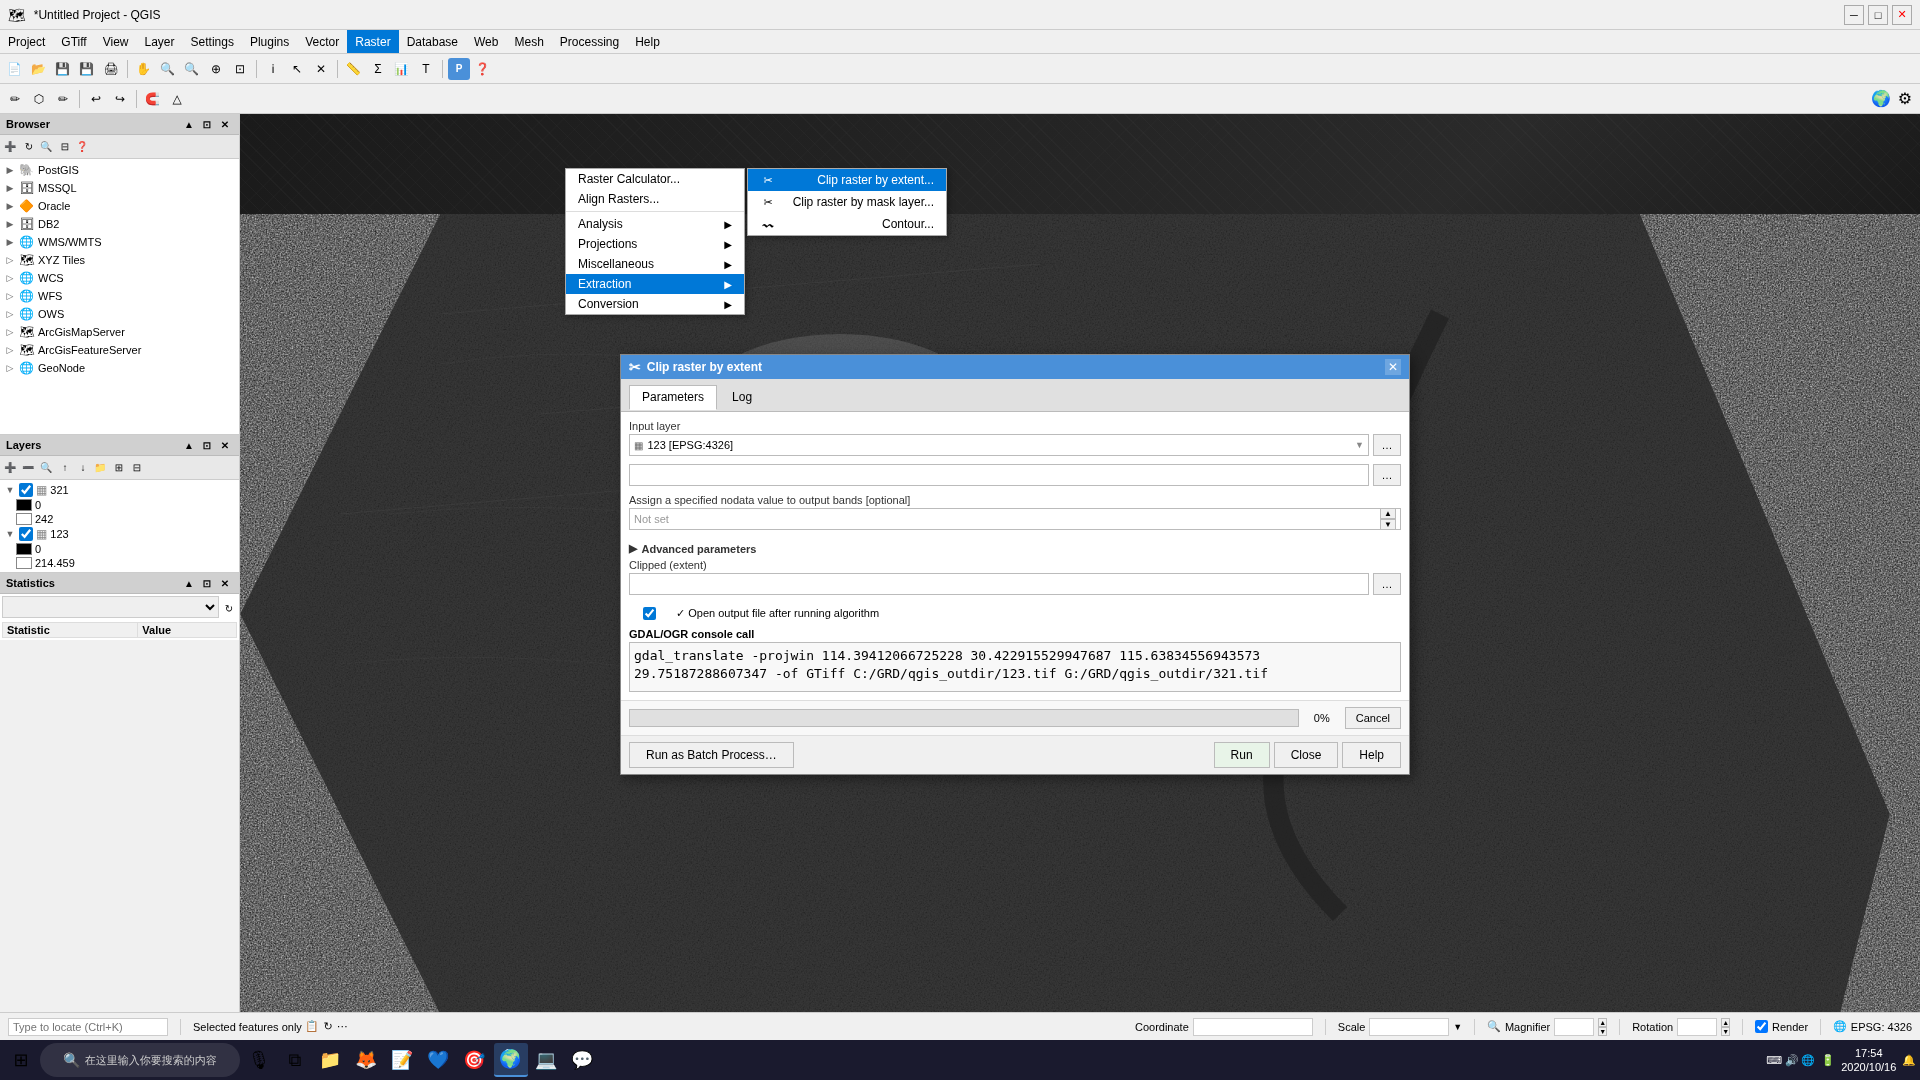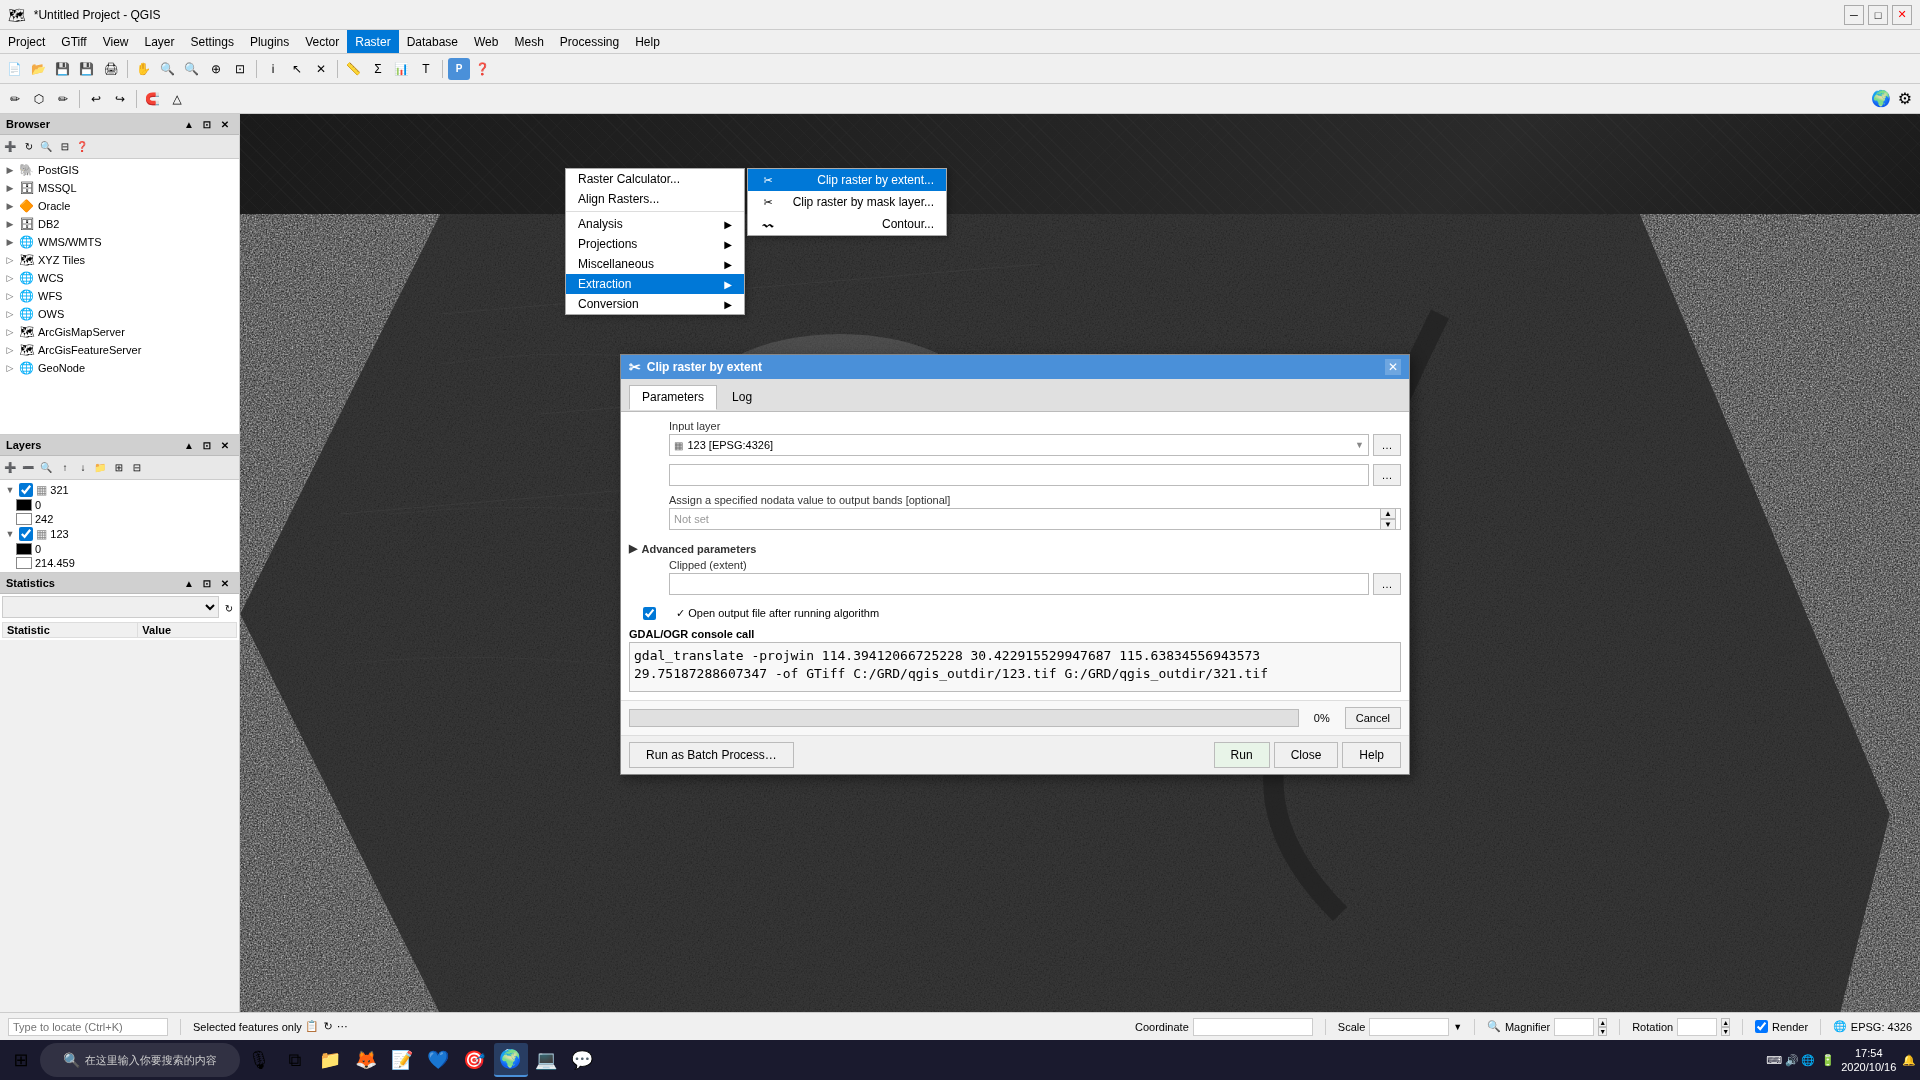--- a/index.html
+++ b/index.html
@@ -303,21 +303,20 @@
       margin-bottom: -1px;
     }
     .dialog-body {
       background: white;
       padding: 8px;
       max-height: 380px;
       overflow-y: auto;
     }
     .form-row {
       margin-bottom: 8px;
-      margin-left: 40px;
     }
     .form-label {
       font-size: 11px;
       color: #333;
       margin-bottom: 2px;
       display: block;
     }
     .form-input-row {
       display: flex;
       align-items: center;

